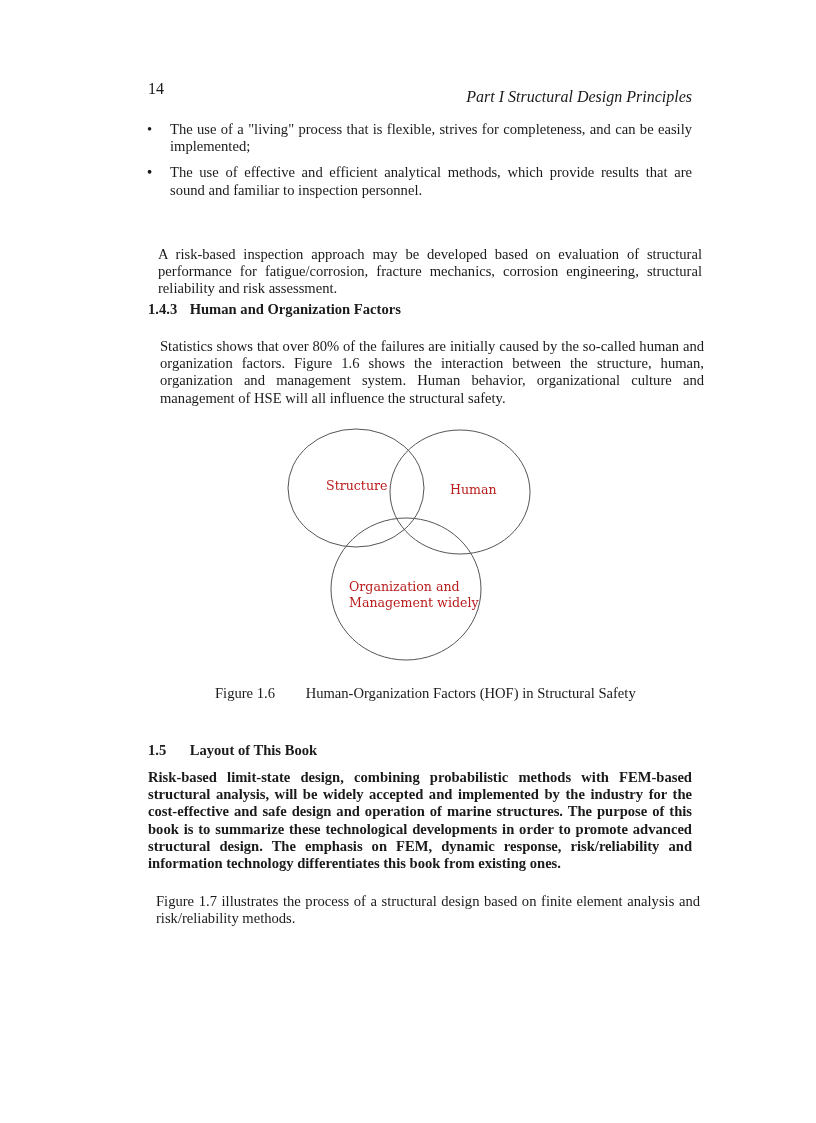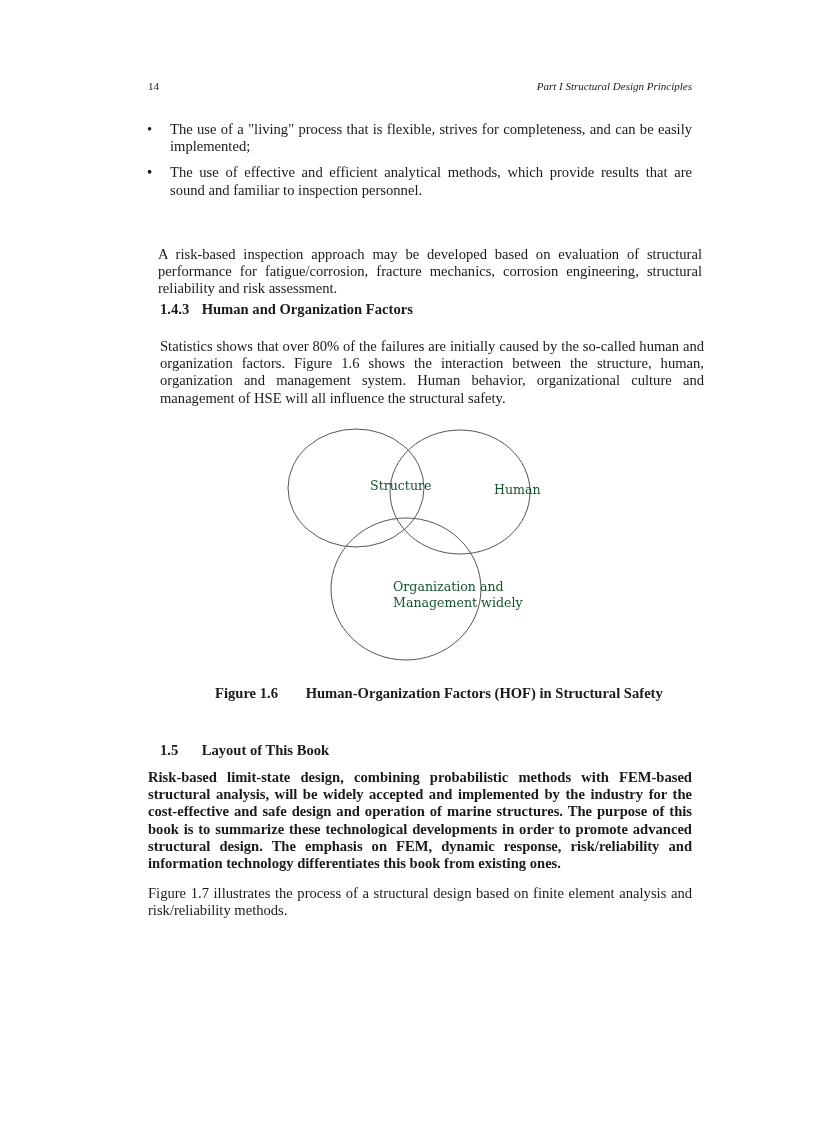--- a/index.html
+++ b/index.html
@@ -1,39 +1,39 @@
 <!DOCTYPE html>
 <html><head>
   <meta charset="utf-8">
   <style>
     html, body { margin: 0; padding: 0; background: #ffffff; }
     body {
       width: 816px; height: 1123px; position: relative; overflow: hidden;
       font-family: "Liberation Serif", "DejaVu Serif", serif;
       color: #1a1a1a;
     }
-    .page-header { position: absolute; top: 80px; left: 148px; width: 544px; height: 16px; font-size: 11px; }
+    .page-header { position: absolute; top: 80px; left: 148px; width: 544px; height: 16px; font-size: 16px; }
     .page-number { position: absolute; left: 0; top: 0; }
-    .running-head { position: absolute; right: 0; top: 0; font-style: italic; margin-left: 18px; }
+    .running-head { position: absolute; right: 0; top: 8px; font-style: italic; margin-left: 18px; }
 
     .block { position: absolute; left: 148px; width: 544px; font-size: 14.6px; line-height: 17.2px; text-align: justify; }
     .bullets { top: 121px; }
     .bullet { position: relative; padding-left: 22px; margin-bottom: 9px; }
     .bullet-dot { position: absolute; left: -1px; top: 0; }
 
     .para-rbi { top: 236px; }
-    .heading { position: absolute; left: 160px; font-weight: bold; font-size: 14.6px; }
+    .heading { position: absolute; left: 148px; font-weight: bold; font-size: 14.6px; }
     .heading .num { display: inline-block; width: 38px; }
     .heading-143 { top: 301px; }
     .para-hof { top: 326px; }
 
     .figure { position: absolute; left: 0; top: 0; width: 816px; height: 700px; pointer-events: none; }
-    .fig-label { position: absolute; font-family: "DejaVu Serif", serif; font-size: 12.6px; color: #14532d; margin-left: 44px; }
+    .fig-label { position: absolute; font-family: "DejaVu Serif", serif; font-size: 12.6px; color: #b91c1c; }
 
-    .caption { position: absolute; top: 685px; left: 215px; font-weight: bold; font-size: 14.6px; white-space: nowrap; }
+    .caption { position: absolute; top: 685px; left: 215px; font-weight: normal; font-size: 14.6px; white-space: nowrap; }
     .caption .cap-num { display: inline-block; width: 87px; }
 
     .heading-15 { top: 726px; margin-top: 16px; }
     .para-layout { top: 769px; font-weight: bold; }
     .para-fig17 { top: 885px; }
   </style>
 </head>
 <body>
 
 <div class="page-header">
@@ -81,13 +81,13 @@
   <span>Human-Organization Factors (HOF) in Structural Safety</span>
 </div>
 
 <div class="heading heading-15">
   <span class="num">1.5</span>
   <span>Layout of This Book</span>
 </div>
 
 <p class="block para-layout" style="margin:0">Risk-based limit-state design, combining probabilistic methods with FEM-based structural analysis, will be widely accepted and implemented by the industry for the cost-effective and safe design and operation of marine structures. The purpose of this book is to summarize these technological developments in order to promote advanced structural design. The emphasis on FEM, dynamic response, risk/reliability and information technology differentiates this book from existing ones.</p>
 
-<p class="block para-fig17" style="margin:0">Figure 1.7 illustrates the process of a structural design based on finite element analysis and risk/reliability methods.</p>
+<p class="block para-fig17" style="margin:8px">Figure 1.7 illustrates the process of a structural design based on finite element analysis and risk/reliability methods.</p>
 
 </body></html>

